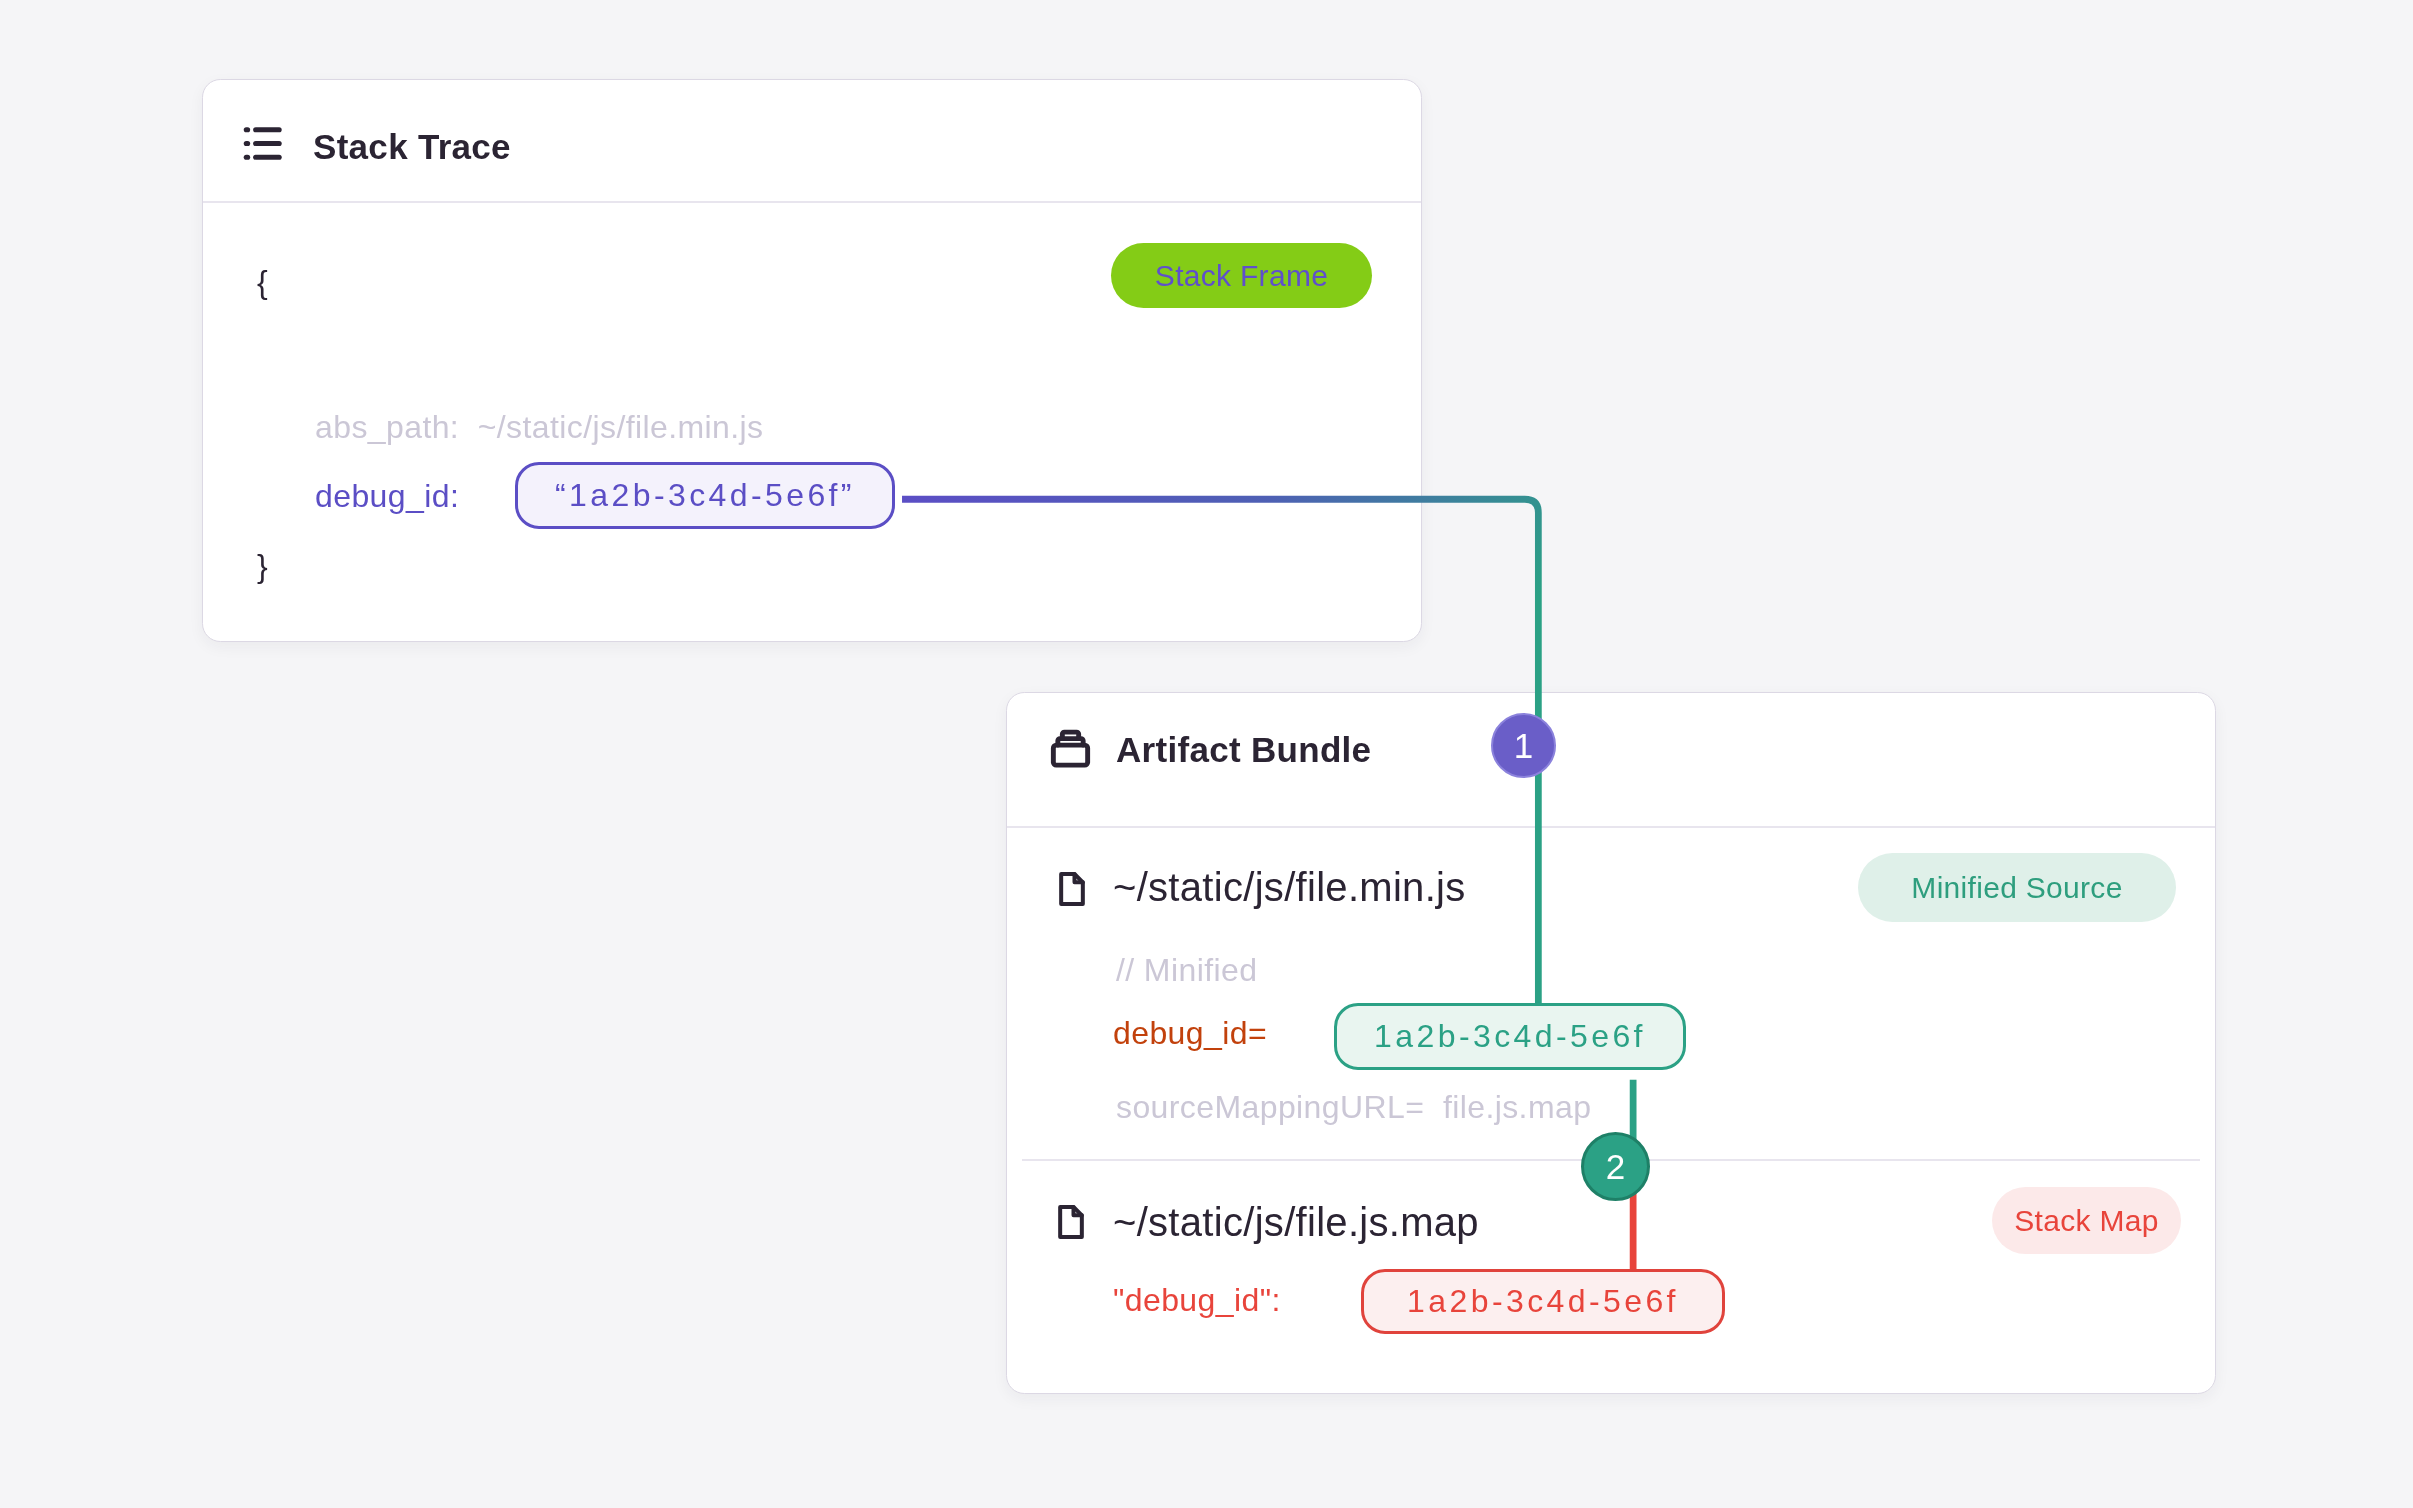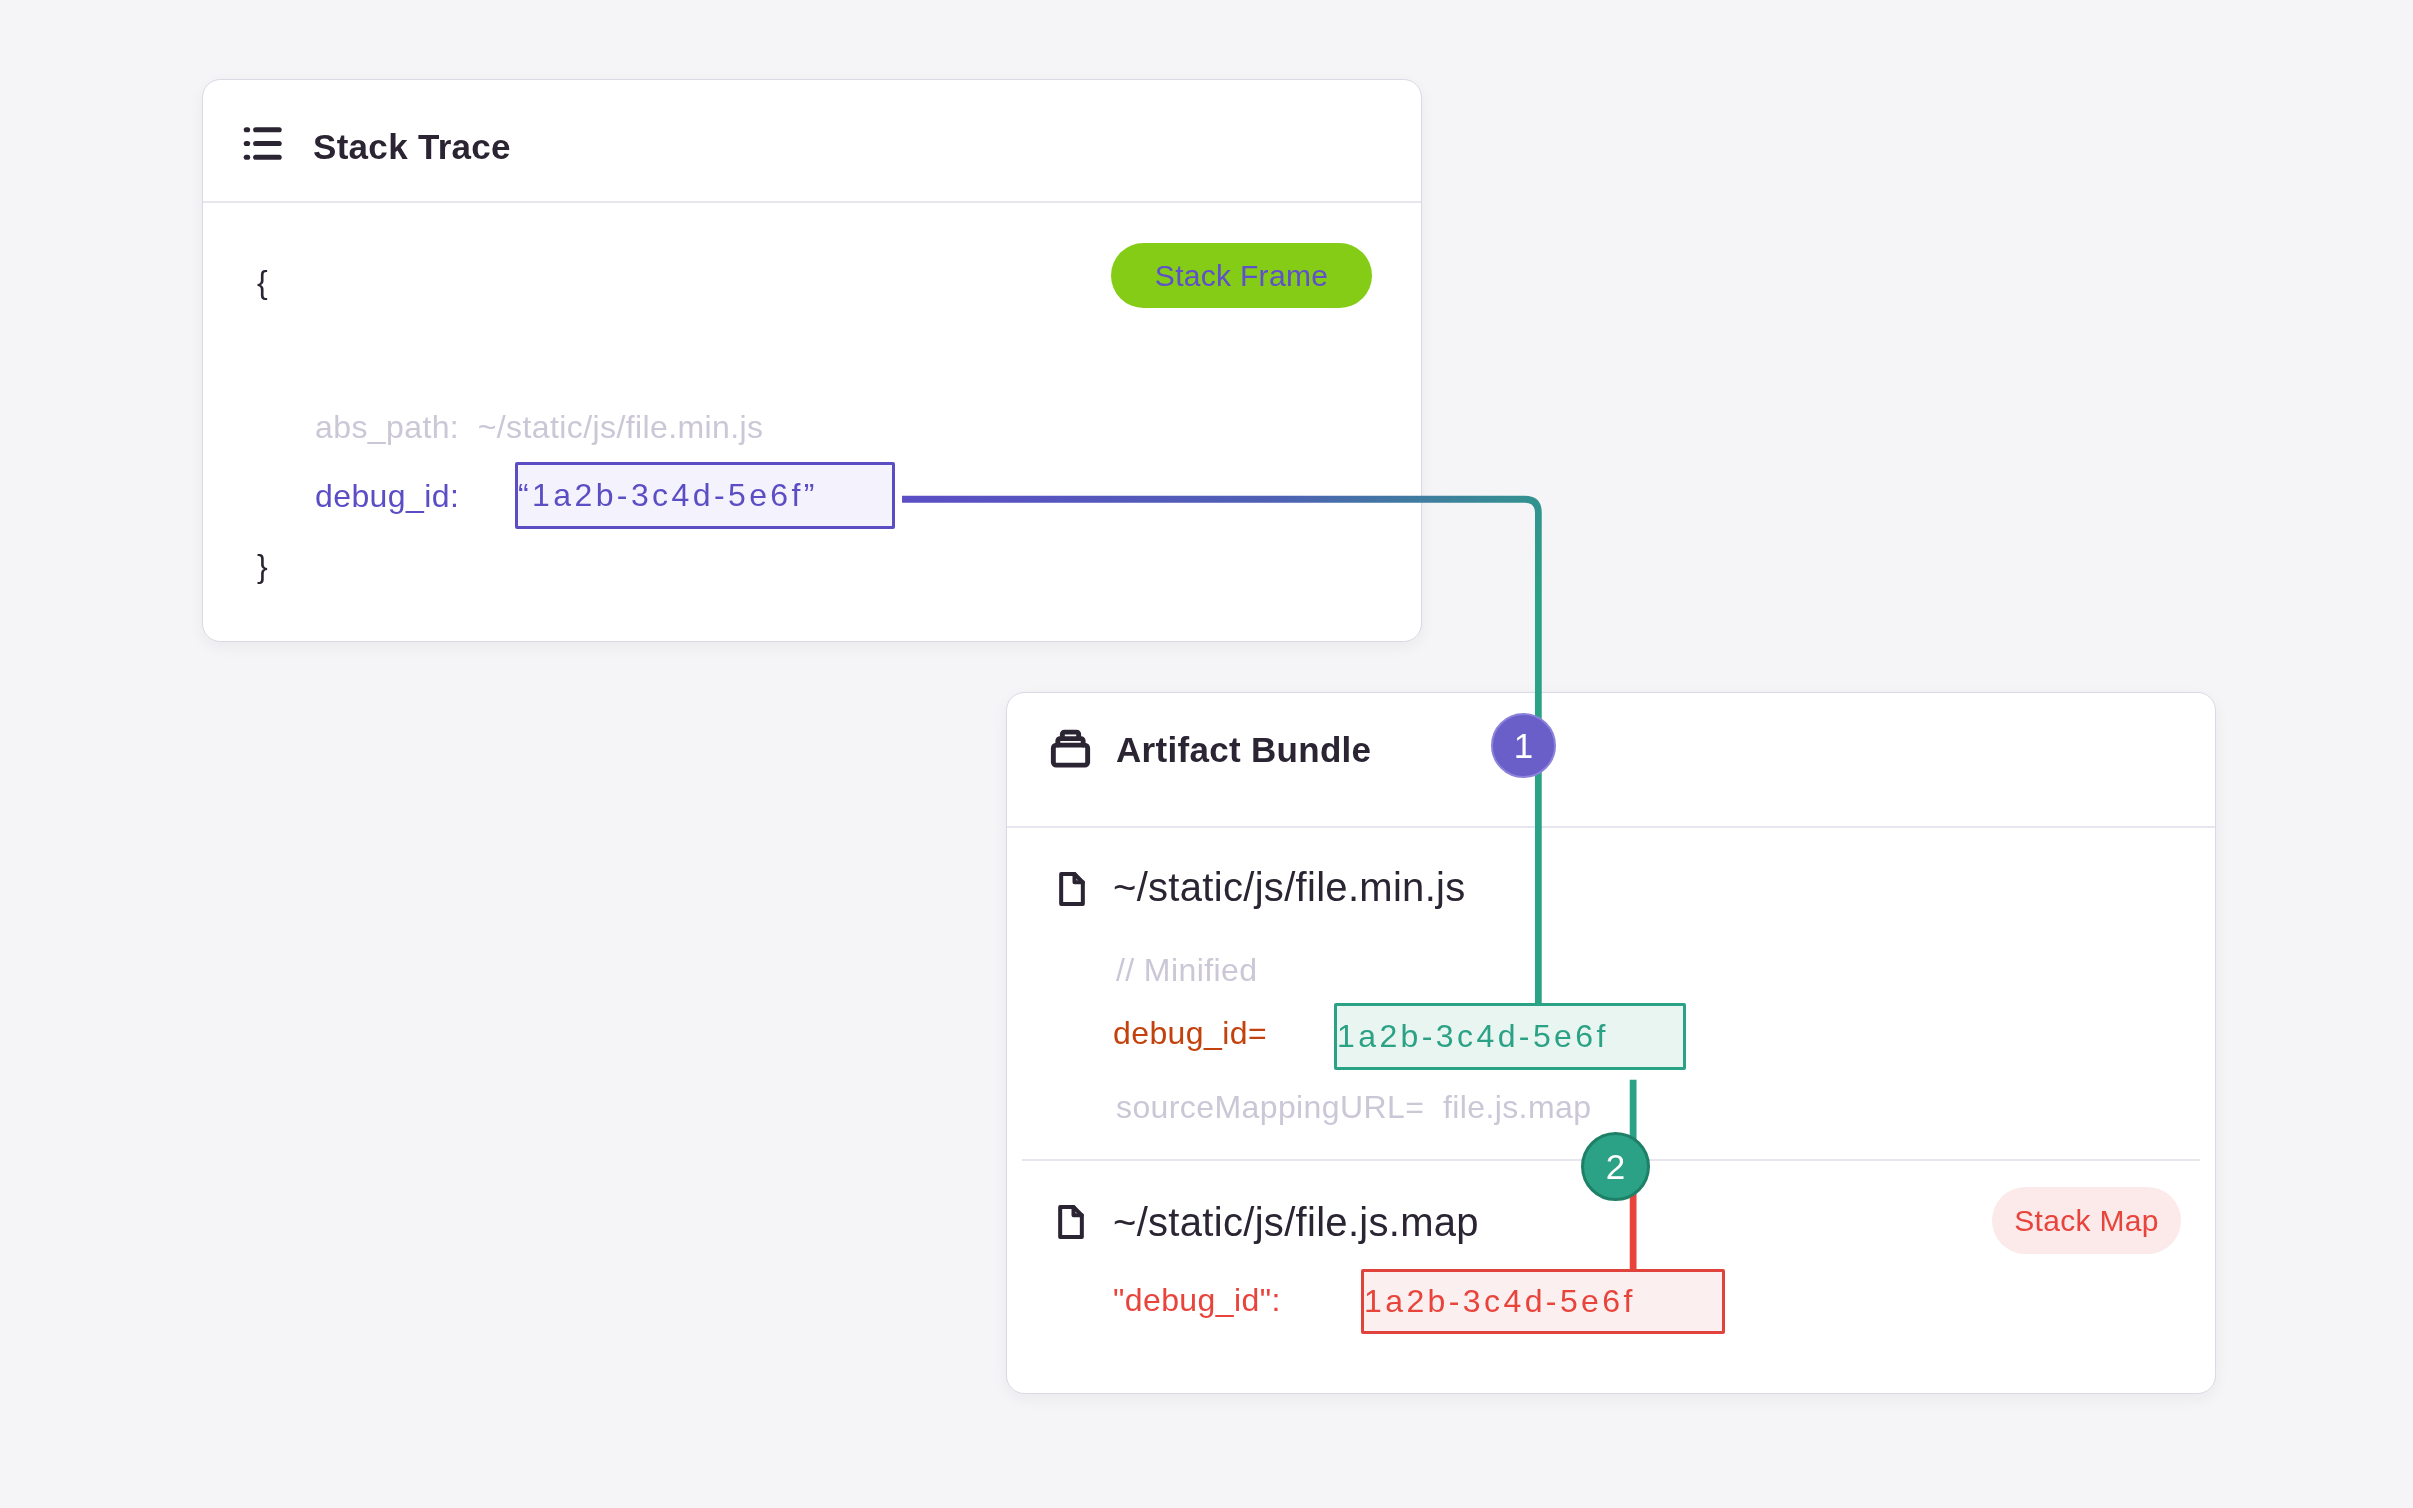--- a/index.html
+++ b/index.html
@@ -69,22 +69,22 @@
     font-size:30px;letter-spacing:0.3px;white-space:pre;
     z-index:3;
   }
   .badge-frame{left:908px;top:163px;width:261px;height:65px;background:#84cc16;color:#5F50CB;}
   .badge-minified{left:851px;top:160px;width:318px;height:69px;background:#DFF0E9;color:#2E9E7E;}
   .badge-map{left:985px;top:494px;width:189px;height:67px;background:#FCE9E9;color:#E8443B;}
 
   
   .value-box{
     position:absolute;box-sizing:border-box;
-    border-radius:2px;
-    display:flex;align-items:center;
+    border-radius:24px;
+    display:flex;align-items:center;justify-content:center;
     font-size:32px;letter-spacing:3.4px;white-space:pre;
     z-index:3;
   }
   .vb-purple{left:312px;top:382px;width:380px;height:67px;border:3.4px solid #5B4EC5;background:#F4F2FC;color:#5B4EC5;}
   .vb-green {left:327px;top:310px;width:352px;height:67px;border:3.4px solid #2BA185;background:#E9F5F0;color:#2BA185;}
   .vb-red   {left:354px;top:576px;width:364px;height:65px;border:3.4px solid #E0433C;background:#FCEFEF;color:#E8443B;}
 
   
   svg.connectors{position:absolute;inset:0;z-index:2;pointer-events:none;}
 
@@ -145,20 +145,21 @@
 
     <span class="file-icon" style="left:45px;top:174px;">
       <svg viewBox="0 0 24 24" width="40" height="44">
         <g class="icon-stroke">
           <path d="M5.5 3 H13.5 L18.5 8 V21 H5.5 Z"></path>
           <path d="M13.5 3 V8 H18.5"></path>
         </g>
       </svg>
     </span>
     <div class="file-title" style="left:106px;top:169px;">~/static/js/file.min.js</div>
+    <div class="badge badge-minified">Minified Source</div>
 
     <div class="code-line t-gray" style="left:109px;top:252px;">// Minified</div>
     <div class="code-line t-green" style="left:106px;top:315px;">debug_id=</div>
     <div class="value-box vb-green">
       <span>1a2b-3c4d-5e6f</span>
     </div>
     <div class="code-line t-gray" style="left:109px;top:389px;">sourceMappingURL=  file.js.map</div>
 
     <div class="inner-divider"></div>
 

